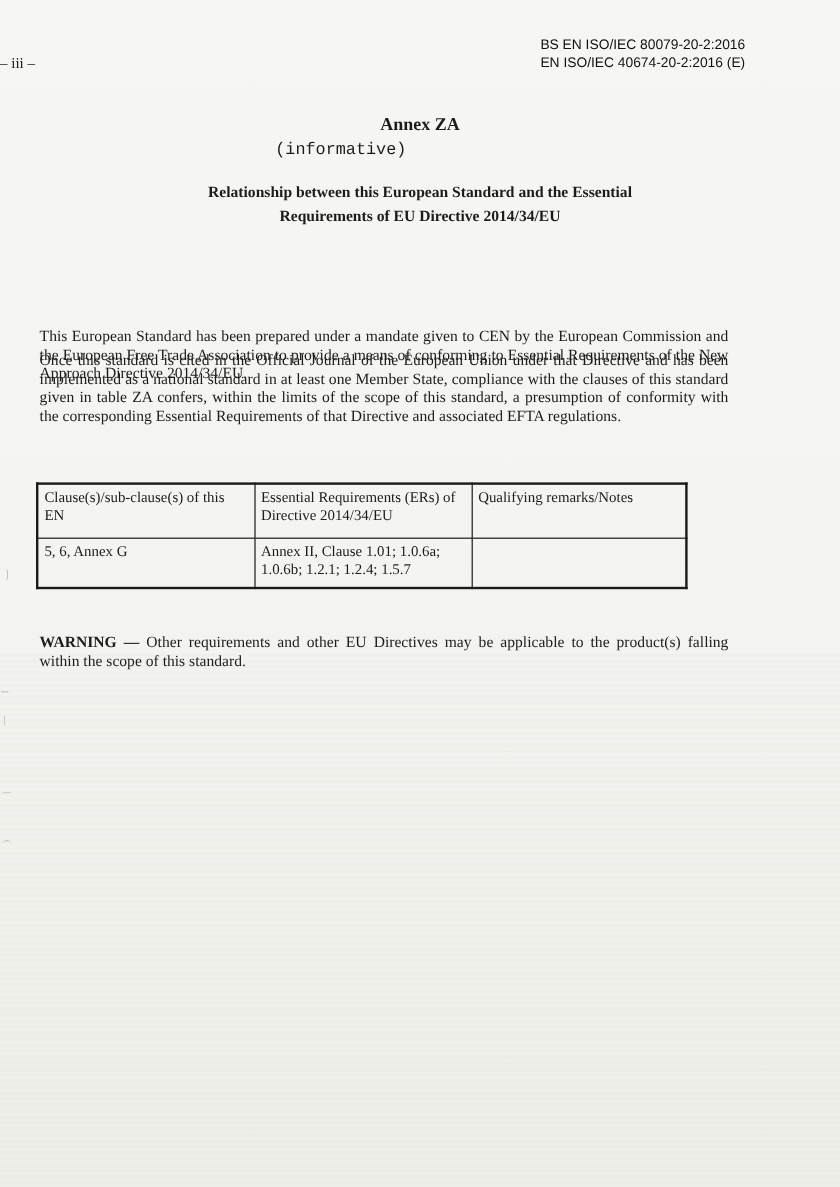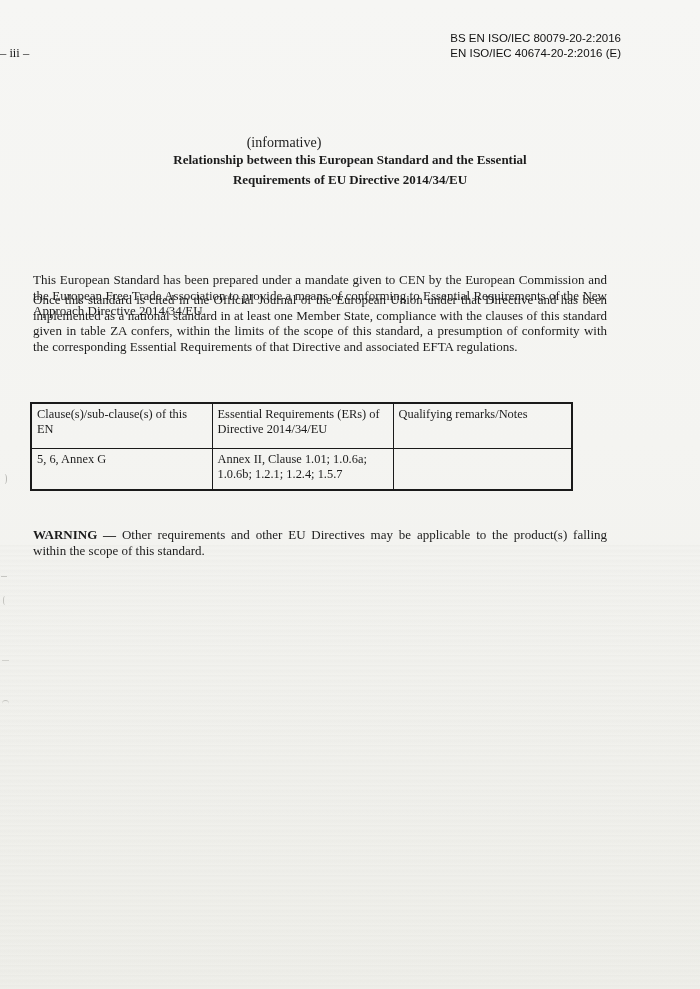--- a/index.html
+++ b/index.html
@@ -35,25 +35,26 @@
     position: absolute;
     top: 96px;
     left: 0;
     width: 700px;
     text-align: center;
     font-weight: bold;
     font-size: 15px;
   }
   .annex-subtitle {
     position: absolute;
-    top: 135px;
+    top: 117px;
     left: 0;
     width: 568px;
     text-align: center;
     font-size: 14px;
+    font-family: Liberation Mono, monospace;
   }
   .main-heading {
     position: absolute;
     top: 150px;
     left: 0;
     width: 700px;
     text-align: center;
     font-weight: bold;
     font-size: 13px;
     line-height: 19.5px;
@@ -139,20 +140,21 @@
 
 <div class="page">
 
   <div class="doc-ref">
     <div>BS EN ISO/IEC 80079-20-2:2016</div>
     <div>EN ISO/IEC 40674-20-2:2016 (E)</div>
   </div>
 
   <div class="page-number">– iii –</div>
 
+  <div class="annex-title">Annex ZA</div>
   <div class="annex-subtitle">(informative)</div>
 
   <div class="main-heading">
     <div>Relationship between this European Standard and the Essential</div>
     <div>Requirements of EU Directive 2014/34/EU</div>
   </div>
 
   <p class="para para-1">This European Standard has been prepared under a mandate given to CEN by the European Commission and the European Free Trade Association to provide a means of conforming to Essential Requirements of the New Approach Directive 2014/34/EU.</p>
   <p class="para para-2">Once this standard is cited in the Official Journal of the European Union under that Directive and has been implemented as a national standard in at least one Member State, compliance with the clauses of this standard given in table ZA confers, within the limits of the scope of this standard, a presumption of conformity with the corresponding Essential Requirements of that Directive and associated EFTA regulations.</p>
 

